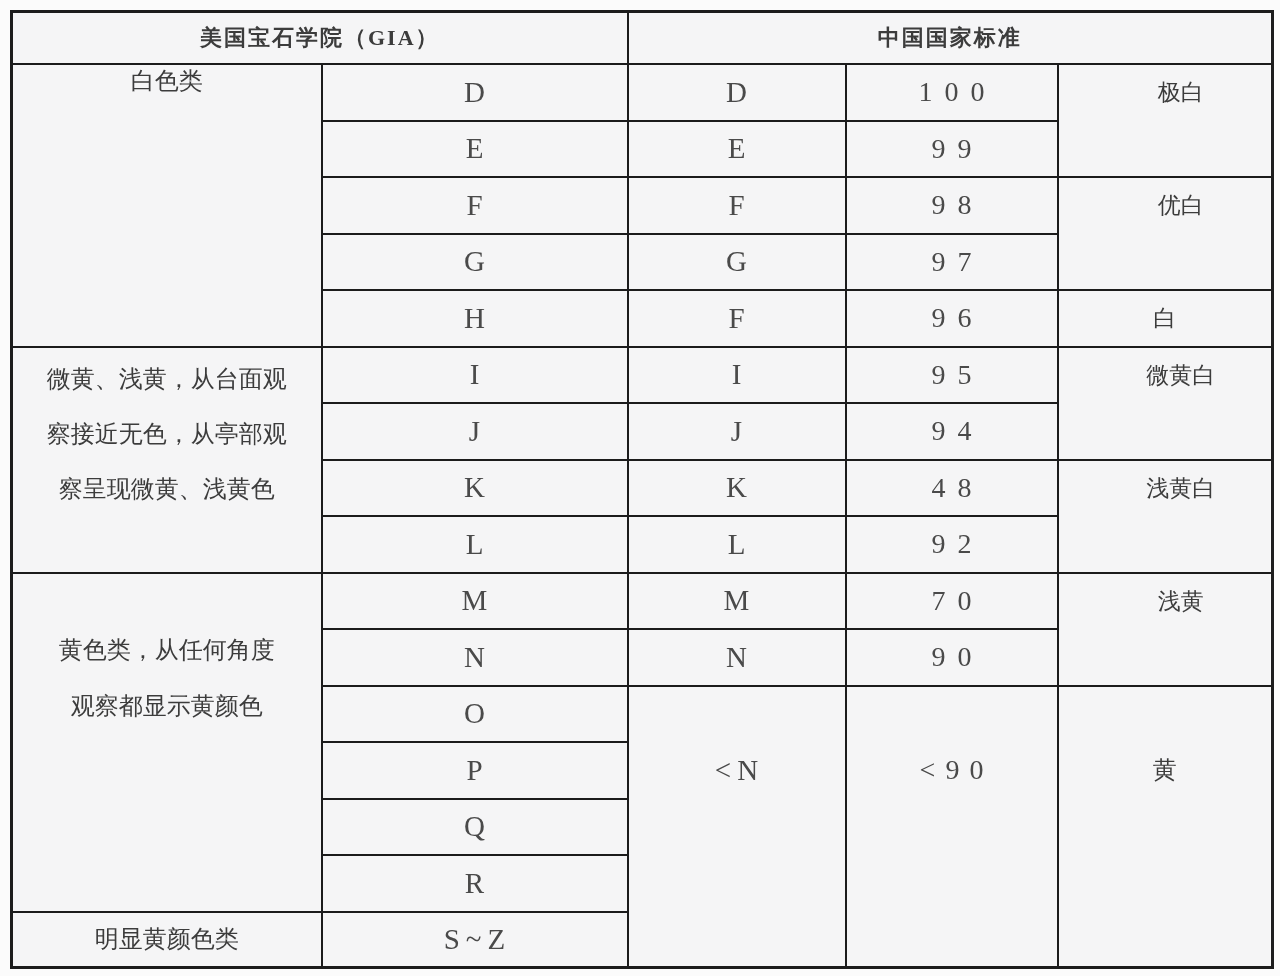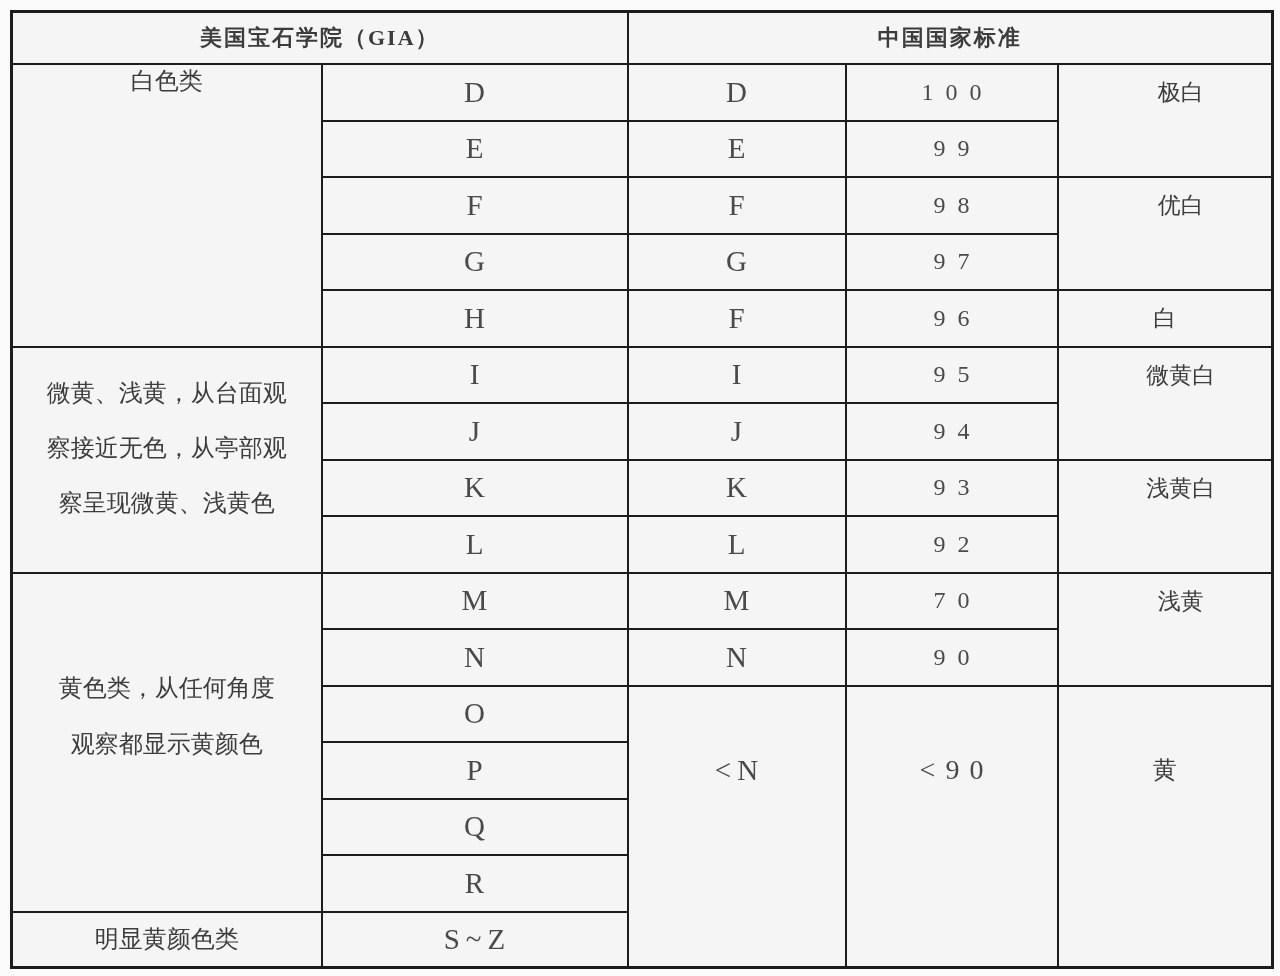--- a/index.html
+++ b/index.html
@@ -42,37 +42,37 @@
     color:var(--text);
   }
 
   
   td.grade{
     font-size:29px;
     color:var(--grade-text);
     font-weight:normal;
   }
   td.score{
-    font-size:24px;
+    font-size:28px;
     color:var(--grade-text);
     letter-spacing:12px;
     text-indent:12px;
   }
   td.grade.wide{letter-spacing:6px;text-indent:6px;margin-left:44px;}
 
   
   td.cat{
     font-size:24px;
     line-height:55px;
     white-space:pre-line;
     vertical-align:top;
   }
   td.cat-white{line-height:32px;}
-  td.cat-tinted{padding-top:18px;}
-  td.cat-yellow{padding-top:86px;line-height:56px;}
+  td.cat-tinted{padding-top:4px;}
+  td.cat-yellow{padding-top:48px;line-height:56px;}
   td.cat-obvious{vertical-align:middle;font-size:24px;}
 
   
   td.span2{vertical-align:top;}
   td.span2 .first-row{
     height:56px;
     display:flex;align-items:center;justify-content:center;
     font-size:23px;
     padding-left:32px;
   }
@@ -152,21 +152,21 @@
       </td>
     </tr>
     <tr>
       <td class="grade">J</td>
       <td class="grade">J</td>
       <td class="score">94</td>
     </tr>
     <tr>
       <td class="grade">K</td>
       <td class="grade">K</td>
-      <td class="score">93</td>
+      <td class="score">48</td>
       <td class="span2" rowspan="2">
         <div class="first-row">浅黄白</div>
       </td>
     </tr>
     <tr>
       <td class="grade">L</td>
       <td class="grade">L</td>
       <td class="score">92</td>
     </tr>
     <tr>

